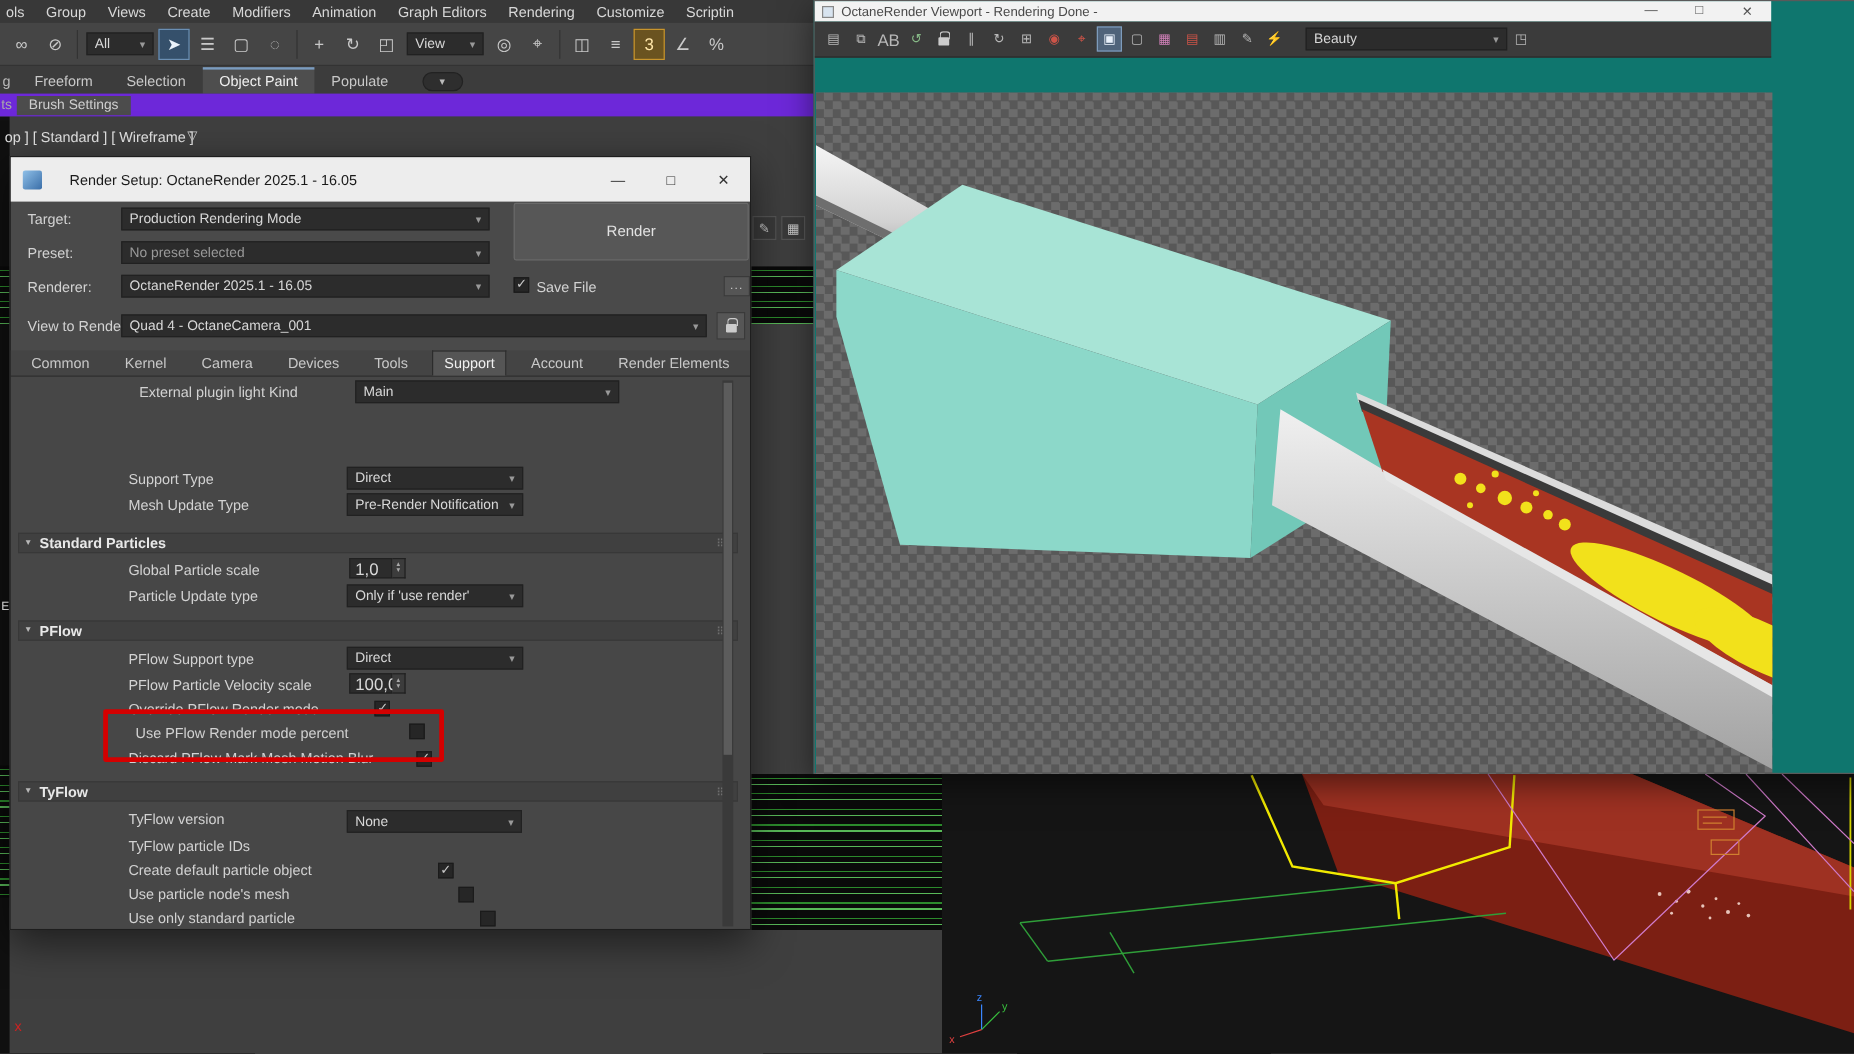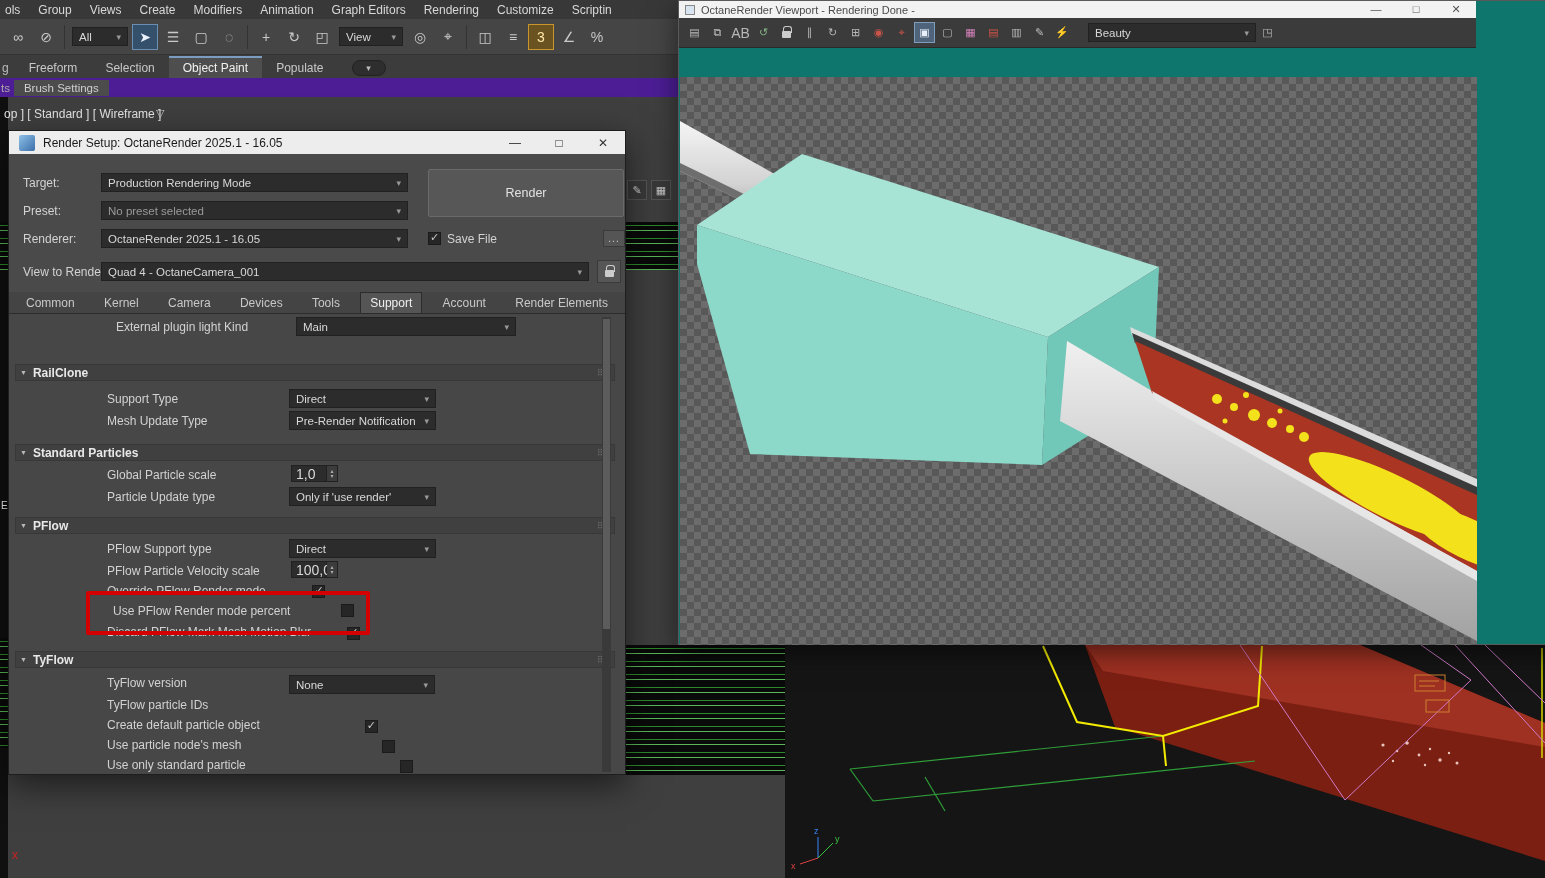--- a/index.html
+++ b/index.html
@@ -23,42 +23,42 @@
   .dd::after { content:"▾"; margin-left:auto; color:#999; font-size:9px; padding-left:5px; }
   .dd span { white-space:nowrap; overflow:hidden; }
   #filter-dd { width:56px; margin:0 3px; }
   #refcoord-dd { width:64px; margin:0 3px; }
 
   #ribbon { left:0; top:55px; width:678px; height:23px; background:#3c3c3c; display:flex; align-items:flex-end; color:#c8c8c8; font-size:12px; z-index:1; }
   #ribbon .rtab { padding:3px 14px; }
   #ribbon .rtab.active { background:#4e4e4e; color:#f0f0f0; border-top:2px solid #7a9cc0; }
   #ribbon .cut { padding:3px 6px 3px 2px; color:#bbb; }
   #ribbon .flyout { width:34px; height:16px; margin:0 0 2px 14px; background:#2e2e2e; border:1px solid #222; border-radius:8px; color:#bbb; font-size:9px; display:flex; align-items:center; justify-content:center; }
-  #subribbon { left:0; top:78px; width:678px; height:19px; background:#4c1d95; display:flex; align-items:center; color:#cfcfcf; font-size:11.5px; z-index:1; }
+  #subribbon { left:0; top:78px; width:678px; height:19px; background:#6d28d9; display:flex; align-items:center; color:#cfcfcf; font-size:11.5px; z-index:1; }
   #subribbon .cut { padding:0 4px 0 1px; color:#aaa; }
   #subribbon .stab { background:#4c4c4c; padding:2px 10px; }
 
   #vplabel { left:4px; top:107px; color:#e2e2e2; font-size:12px; z-index:1; }
   #funnel { left:156px; top:107px; color:#c8c8c8; font-size:11px; z-index:1; }
 
   
   #leftbar { left:0; top:97px; width:8px; height:781px; background:#101010; z-index:0; }
   .wire { background-color:#0a0a0a; background-image:repeating-linear-gradient(to bottom, rgba(0,0,0,0) 0 3px, #2c8a2c 3px 4px, rgba(0,0,0,0) 4px 8px, #58b858 8px 9px, rgba(0,0,0,0) 9px 13px); }
   #wire1 { left:0; top:222px; width:8px; height:48px; z-index:1; }
   #wire2 { left:626px; top:222px; width:52px; height:48px; z-index:1; }
   #wire3 { left:0; top:638px; width:8px; height:110px; z-index:1; }
   #wire4 { left:626px; top:645px; width:159px; height:130px; z-index:1; }
   #eLabel { left:1px; top:500px; color:#fff; font-size:10px; z-index:2; }
   #redx { left:12px; top:848px; color:#cc2222; font-size:12px; z-index:2; }
   #strays { left:626px; top:180px; display:flex; gap:2px; z-index:1; }
   #strays .tbi { width:20px; height:20px; font-size:11px; border-color:#555; background:#3a3a3a; }
 
   
   #dlg { left:8px; top:130px; width:618px; height:645px; background:#4a4a4a; border:1px solid #1e1e1e; box-shadow:0 10px 32px rgba(0,0,0,.55); z-index:5; }
-  #dlg-title { left:0; top:0; width:616px; height:23px; background:#ededed; display:flex; align-items:center; }
+  #dlg-title { left:0; top:0; width:616px; height:37px; background:#ededed; display:flex; align-items:center;gap:15px; }
   #dlg-title .wicon { width:16px; height:16px; margin-left:10px; border-radius:2px; background:linear-gradient(135deg,#8fc0e8,#3a6ea8); }
   #dlg-title .ttl { margin-left:8px; font-size:12px; color:#1a1a1a; }
   .winbtns { margin-left:auto; display:flex; }
   .winbtns span { width:44px; text-align:center; color:#333; font-size:12px; }
   .lbl { color:#d2d2d2; font-size:12px; white-space:nowrap; }
   .dim { color:#9a9a9a; }
   #renderbtn { left:419px; top:38px; width:196px; height:48px; background:#575757; border:1px solid #6a6a6a; border-radius:2px; color:#e2e2e2; font-size:12.5px; display:flex; align-items:center; justify-content:center; }
   .chk { width:13px; height:13px; background:#262626; border:1px solid #1b1b1b; position:relative; display:inline-block; }
   .chk.on::after { content:"✓"; color:#c8c8c8; font-size:11px; position:absolute; left:1px; top:-2px; }
   .morebtn { width:22px; height:17px; background:#555; border:1px solid #3a3a3a; color:#ccc; font-size:10px; letter-spacing:1px; display:flex; align-items:center; justify-content:center; }
@@ -232,23 +232,20 @@
       <span class="tab">Render Elements</span>
     </div>
 
     <div id="dlg-content" class="abs"></div>
 
     <div class="abs lbl" style="left:107px;top:189px">External plugin light Kind</div>
     <div class="abs dd" style="left:287px;top:186px;width:220px">
         <span>Main</span>
       </div>
 
-    <div class="rollout" style="top:233px">
-        <b>RailClone</b>
-      </div>
     <div class="abs lbl" style="left:98px;top:261px">Support Type</div>
     <div class="abs dd" style="left:280px;top:258px;width:147px">
         <span>Direct</span>
       </div>
     <div class="abs lbl" style="left:98px;top:283px">Mesh Update Type</div>
     <div class="abs dd" style="left:280px;top:280px;width:147px">
         <span>Pre-Render Notification</span>
       </div>
 
     <div class="rollout" style="top:313px">

